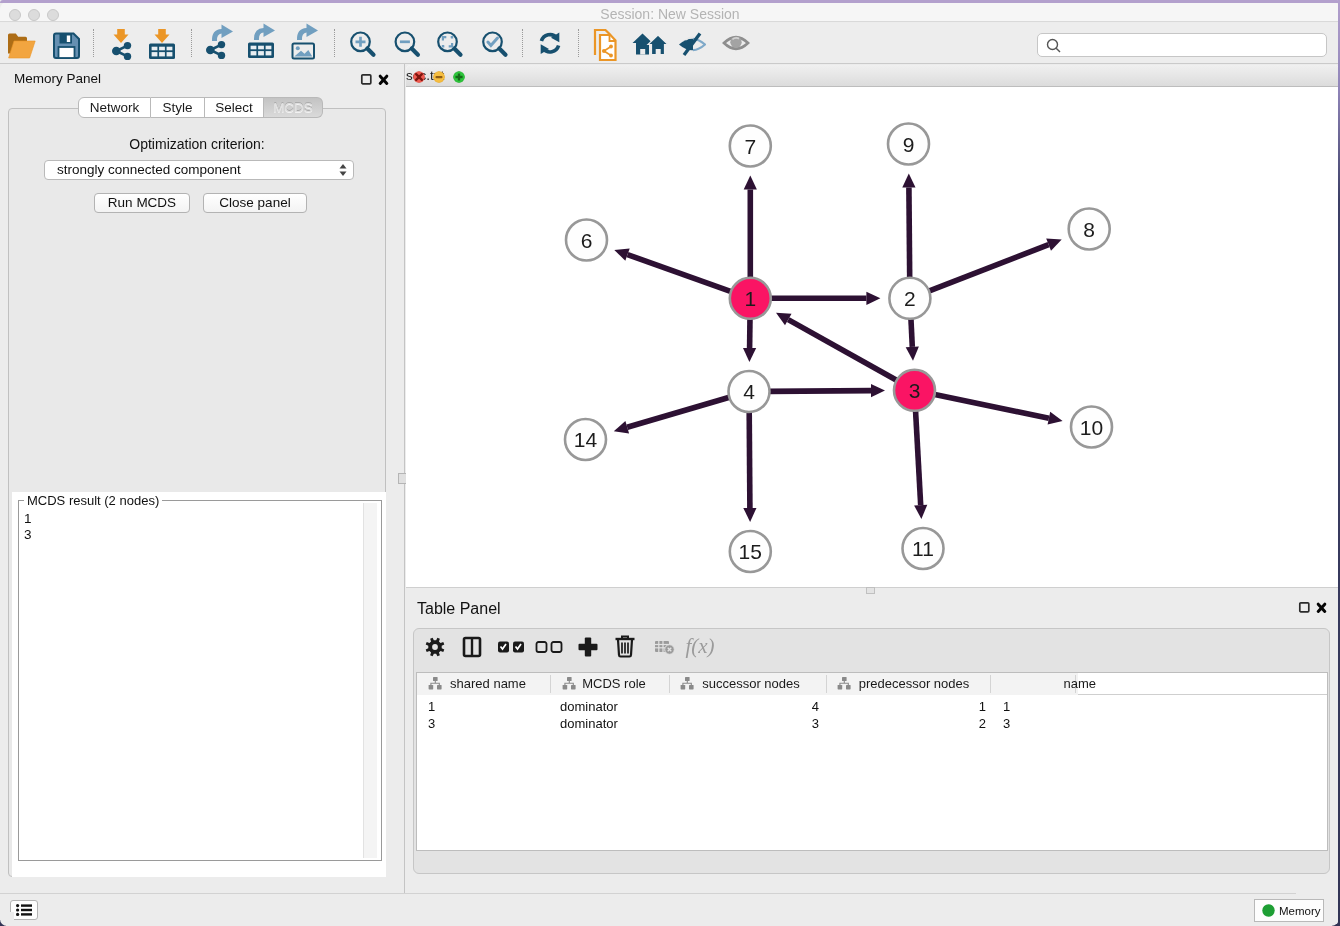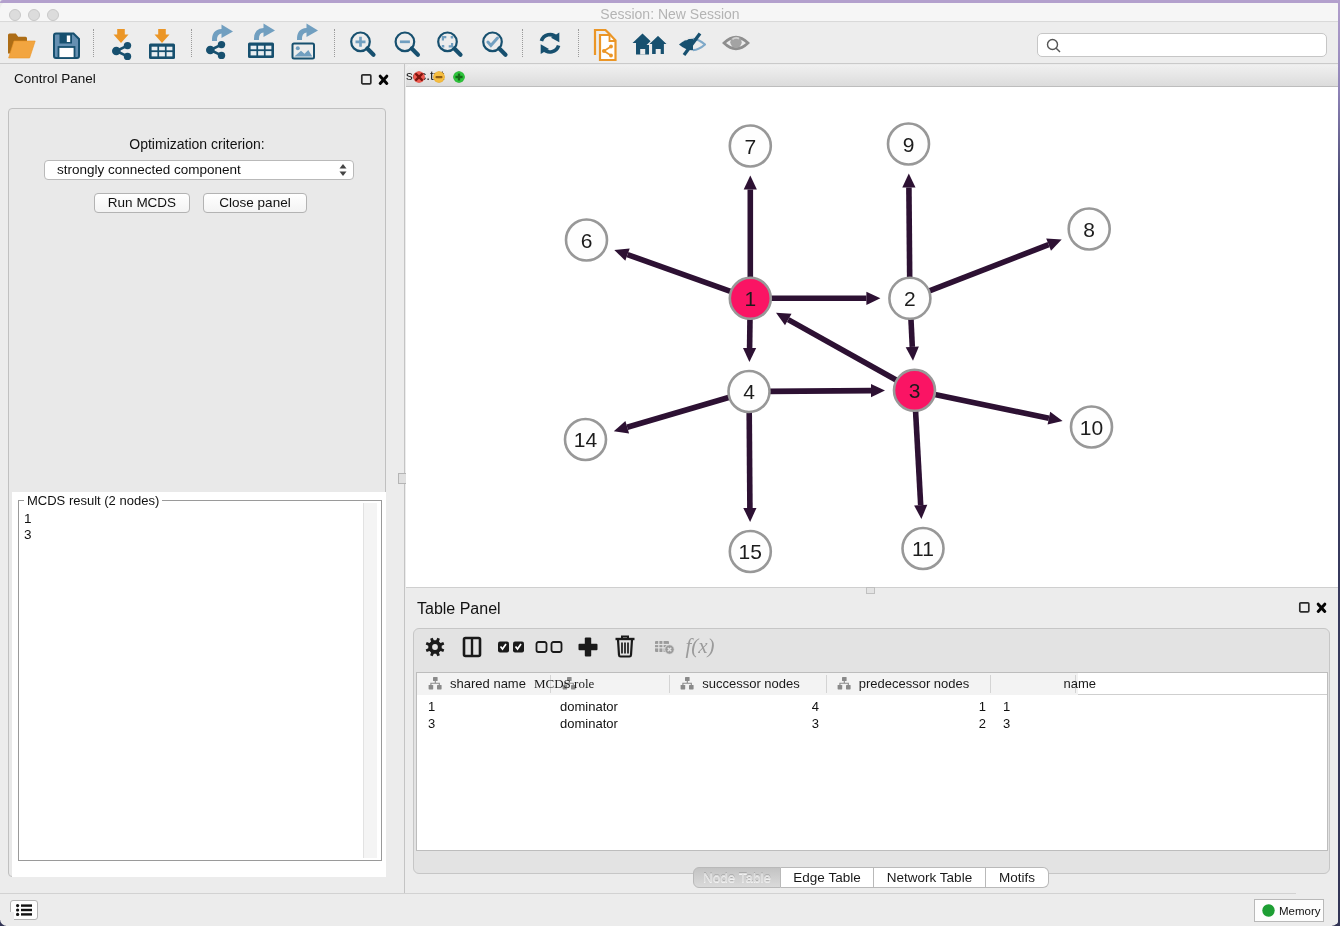--- a/index.html
+++ b/index.html
@@ -206,26 +206,32 @@
     <div class="sep" style="left:522px;"></div>
     <div class="sep" style="left:578px;"></div>
     <div id="search">
       <svg width="20" height="20" style="position:absolute;left:6px;top:2px;" viewBox="0 0 20 20">
           <circle cx="8.5" cy="8.5" r="5" fill="none" stroke="#555" stroke-width="1.4"></circle>
           <line x1="12.2" y1="12.2" x2="16" y2="16" stroke="#555" stroke-width="1.4"></line>
         </svg>
     </div>
   </div>
 
-  <div id="cp-title">Control Panel</div>
+  <div id="cp-title">Memory Panel</div>
   <svg class="abs" style="left:360px;top:73px;" width="30" height="14" viewBox="0 0 30 14">
     <rect x="1.8" y="1.8" width="9" height="9" fill="none" stroke="#2b2b2b" stroke-width="1.7" rx="1"></rect>
     <path d="M20.2 3.2 L26.8 10.4 M26.8 3.2 L20.2 10.4" stroke="#050505" stroke-width="3" stroke-linecap="round"></path>
   </svg>
   <div id="cp-box"></div>
+  <div class="tabgrp" style="left:78px;top:97px;">
+    <div class="tab first" style="width:73px;padding:0;">Network</div>
+    <div class="tab" style="width:54px;padding:0;">Style</div>
+    <div class="tab" style="width:59px;padding:0;">Select</div>
+    <div class="tab sel last" style="width:59px;padding:0;">MCDS</div>
+  </div>
   <div id="opt-select">strongly connected component
     <svg width="10" height="14" style="position:absolute;right:5px;top:2px;" viewBox="0 0 10 14">
         <path d="M5 1 L8.5 5.5 L1.5 5.5 Z" fill="#444"></path>
         <path d="M5 13 L8.5 8.5 L1.5 8.5 Z" fill="#444"></path>
       </svg>
   </div>
   <div id="opt-label">Optimization criterion:</div>
   <div class="btn" style="left:94px;top:193px;width:96px;">Run MCDS</div>
   <div class="btn" style="left:203px;top:193px;width:104px;">Close panel</div>
   <div id="mcds-white">
@@ -394,21 +400,21 @@
 <div style="position:absolute;left:145px;top:0;">
           <svg width="14" height="13" viewBox="0 0 14 13" style="position:absolute;top:4px;">
             <g fill="#8a8a8a">
               <rect x="5" y="0" width="4.6" height="4" rx="0.6"></rect>
               <rect x="0.6" y="8" width="4.6" height="4.4" rx="0.6"></rect>
               <rect x="9" y="8" width="4.6" height="4.4" rx="0.6"></rect>
             </g>
             <path d="M7.3 4 L7.3 6.2 M2.9 8 L2.9 6.2 L11.3 6.2 L11.3 8" stroke="#8a8a8a" stroke-width="1.1" fill="none"></path>
           </svg>
         </div>
-<div class="hcell" style="left:117px;width:160px;text-align:left;font-family:Liberation Serif, serif;">MCDS role</div>
+<div class="hcell" style="left:117px;width:160px;text-align:center;">MCDS role</div>
 <div style="position:absolute;left:263px;top:0;">
           <svg width="14" height="13" viewBox="0 0 14 13" style="position:absolute;top:4px;">
             <g fill="#8a8a8a">
               <rect x="5" y="0" width="4.6" height="4" rx="0.6"></rect>
               <rect x="0.6" y="8" width="4.6" height="4.4" rx="0.6"></rect>
               <rect x="9" y="8" width="4.6" height="4.4" rx="0.6"></rect>
             </g>
             <path d="M7.3 4 L7.3 6.2 M2.9 8 L2.9 6.2 L11.3 6.2 L11.3 8" stroke="#8a8a8a" stroke-width="1.1" fill="none"></path>
           </svg>
         </div>
@@ -431,26 +437,20 @@
 <div class="trow" style="left:342px;top:26.0px;width:60px;text-align:right;">4</div>
 <div class="trow" style="left:509px;top:26.0px;width:60px;text-align:right;">1</div>
 <div class="trow" style="left:586px;top:26.0px;">1</div>
 <div class="trow" style="left:11px;top:42.5px;">3</div>
 <div class="trow" style="left:143px;top:42.5px;">dominator</div>
 <div class="trow" style="left:342px;top:42.5px;width:60px;text-align:right;">3</div>
 <div class="trow" style="left:509px;top:42.5px;width:60px;text-align:right;">2</div>
 <div class="trow" style="left:586px;top:42.5px;">3</div>
 
   </div>
-  <div class="tabgrp" style="left:693px;top:867px;">
-    <div class="tab first sel" style="width:88px;padding:0;">Node Table</div>
-    <div class="tab" style="width:93px;padding:0;">Edge Table</div>
-    <div class="tab" style="width:112px;padding:0;">Network Table</div>
-    <div class="tab last" style="width:63px;padding:0;">Motifs</div>
-  </div>
 
   <div id="statusbar">
     <div id="listbtn">
       <svg width="16" height="12" style="position:absolute;left:5px;top:3px;" viewBox="0 0 16 12">
         <circle cx="1.6" cy="1.6" r="1.6" fill="#111"></circle>
           <rect x="5" y="0.4" width="11" height="2.4" fill="#111"></rect>
         <circle cx="1.6" cy="6" r="1.6" fill="#111"></circle>
           <rect x="5" y="4.8" width="11" height="2.4" fill="#111"></rect>
         <circle cx="1.6" cy="10.4" r="1.6" fill="#111"></circle>
           <rect x="5" y="9.2" width="11" height="2.4" fill="#111"></rect>

